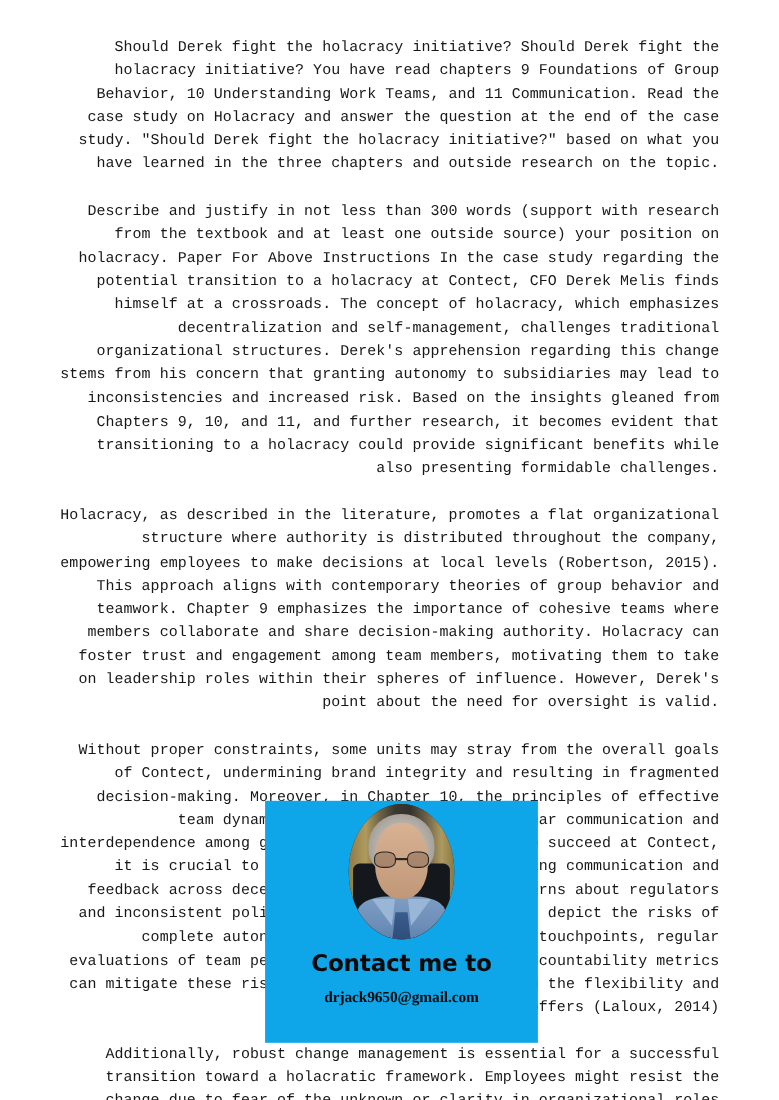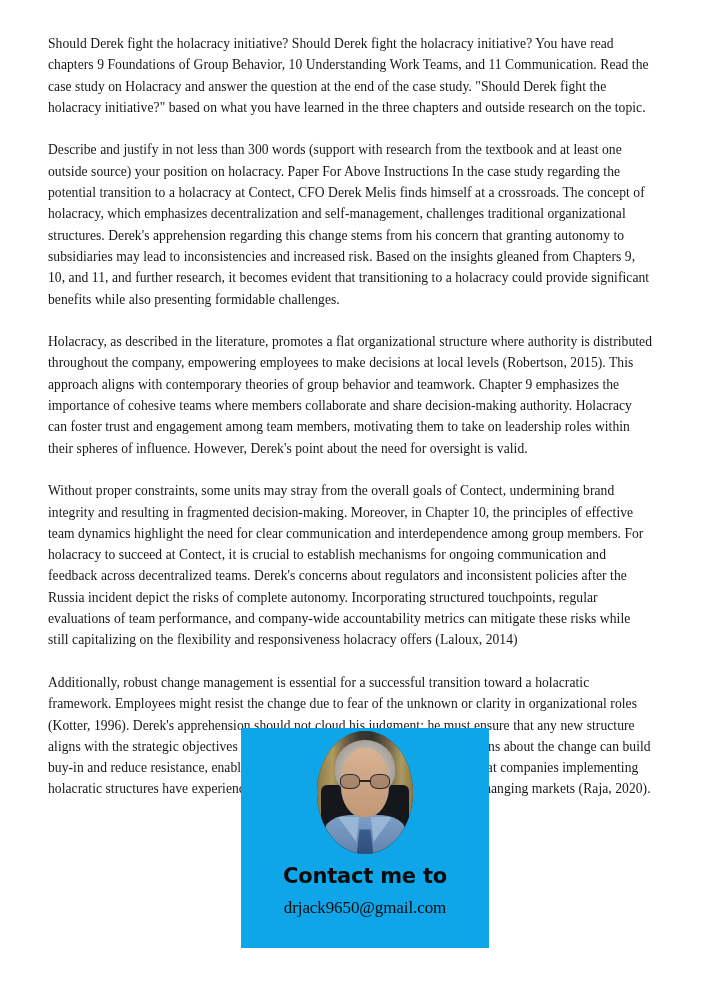--- a/index.html
+++ b/index.html
@@ -27,25 +27,25 @@
   }
 
   #body-text {
     position: absolute;
     left: 48px;
     top: 33px;
     width: 606px;
   }
 
   .para {
-    font-family: Liberation Serif, serif;
+    font-family: Liberation Mono, monospace;
     font-size: 13.6px;
     line-height: 21.3px;
     color: #171717;
-    text-align: left;
+    text-align: right;
     margin: 0 0 21.3px 0;
     white-space: pre-wrap;
     letter-spacing: 0.05px;
   }
   .para:last-child { margin-bottom: 0; }
 
   
   #promo-overlay {
     position: absolute;
     left: 229px;
@@ -167,22 +167,22 @@
     line-height: 27px;
     color: #0a0a0a;
     text-align: center;
     letter-spacing: -0.2px;
   }
   .promo-line { display: block; }
 
   #promo-email {
     margin-top: 6px;
     font-family: "Liberation Serif", "DejaVu Serif", serif;
-    font-weight: normal;
-    font-size: 17px;
+    font-weight: bold;
+    font-size: 14px;
     line-height: 23px;
     color: #0a0a0a;
     text-align: center;
     letter-spacing: -0.1px;
   }
 </style>
 </head>
 <body>
 
 <div id="document-page">

